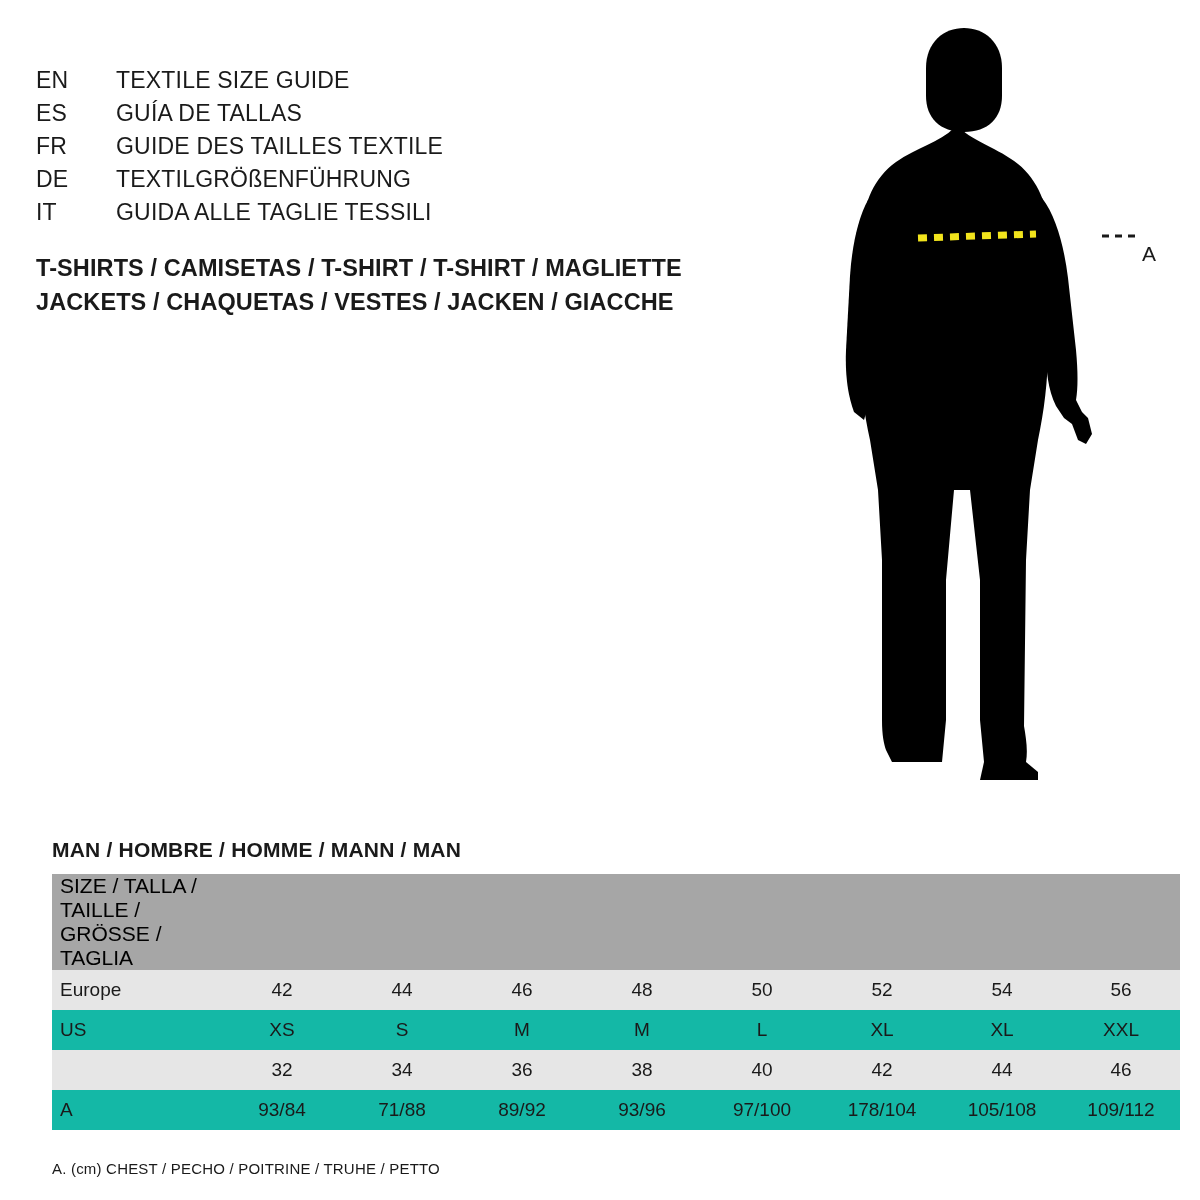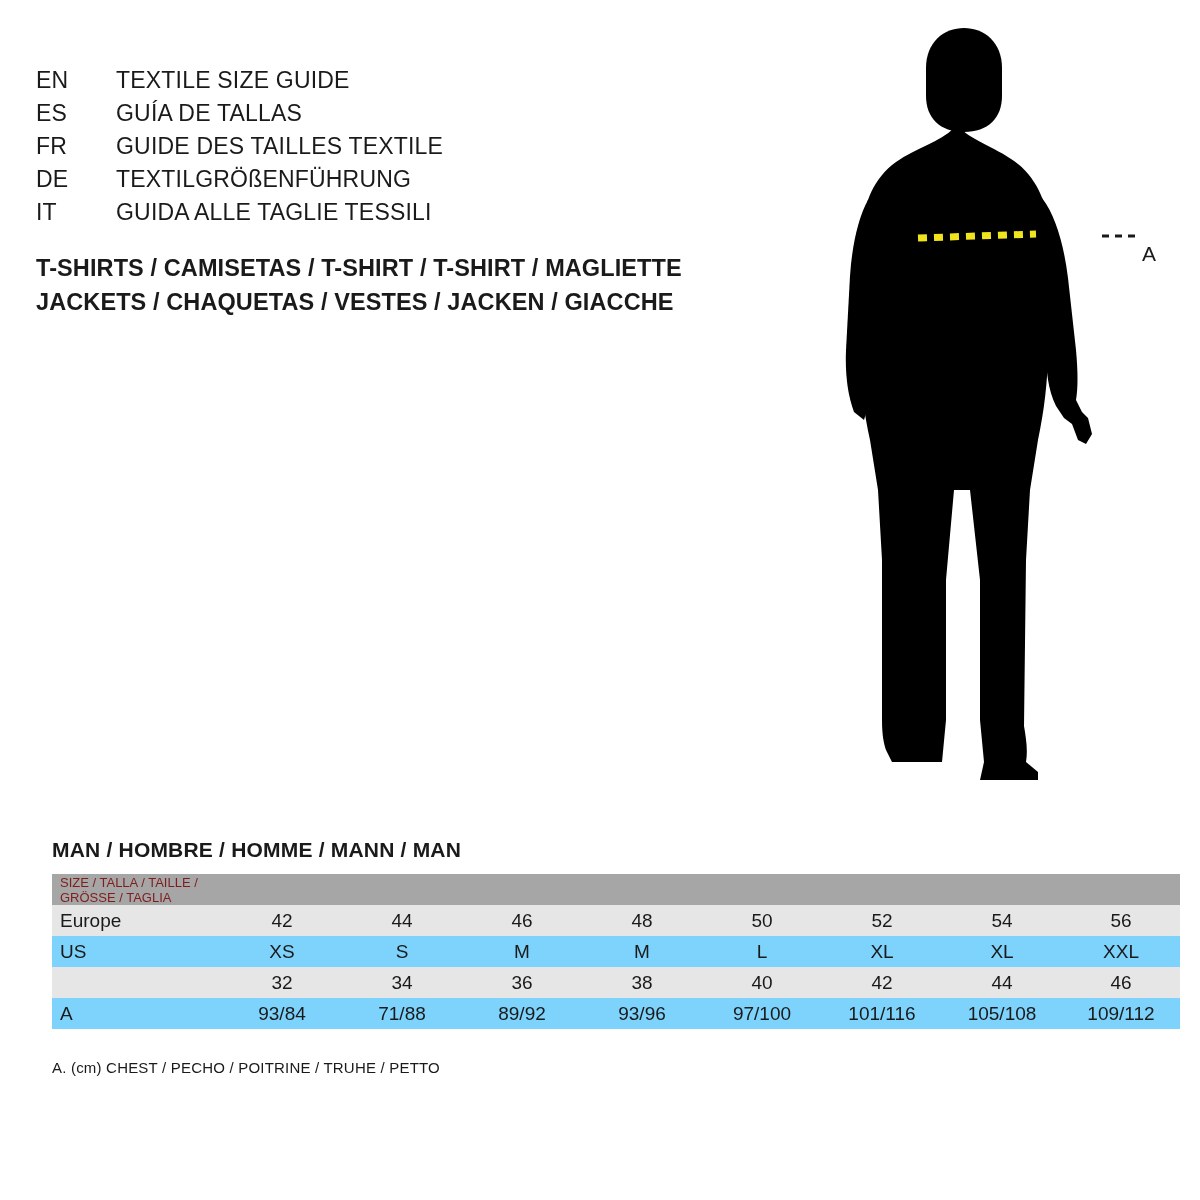--- a/index.html
+++ b/index.html
@@ -88,34 +88,34 @@
     letter-spacing: 0.2px;
     margin-bottom: 12px;
   }
   table.size-table {
     border-collapse: collapse;
     width: 1128px;
     table-layout: fixed;
     font-size: 19px;
   }
   table.size-table td {
-    height: 31px;
+    height: 40px;
     padding: 0;
     vertical-align: middle;
   }
   .row-head td {
     background: #a6a6a6;
-    font-size: 13px;
-    color: #7f1d1d;
+    font-size: 21px;
+    color: #000000;
   }
   .row-alt td {
     background: #e6e6e6;
   }
   .row-plain td {
-    background: #7dd3fc;
+    background: #14b8a6;
   }
   .cell-label {
     text-align: left;
     padding-left: 8px !important;
     width: 170px;
   }
   .cell-val {
     text-align: center;
   }
   .footnote {
@@ -263,21 +263,21 @@
         <td class="cell-val">46</td>
       </tr>
 
       <tr class="row-plain">
         <td class="cell-label">A</td>
         <td class="cell-val">93/84</td>
         <td class="cell-val">71/88</td>
         <td class="cell-val">89/92</td>
         <td class="cell-val">93/96</td>
         <td class="cell-val">97/100</td>
-        <td class="cell-val">101/116</td>
+        <td class="cell-val">178/104</td>
         <td class="cell-val">105/108</td>
         <td class="cell-val">109/112</td>
       </tr>
     </tbody>
   </table>
 
   <div class="footnote">A. (cm) CHEST / PECHO / POITRINE / TRUHE / PETTO</div>
 </div>
 
 </body></html>

